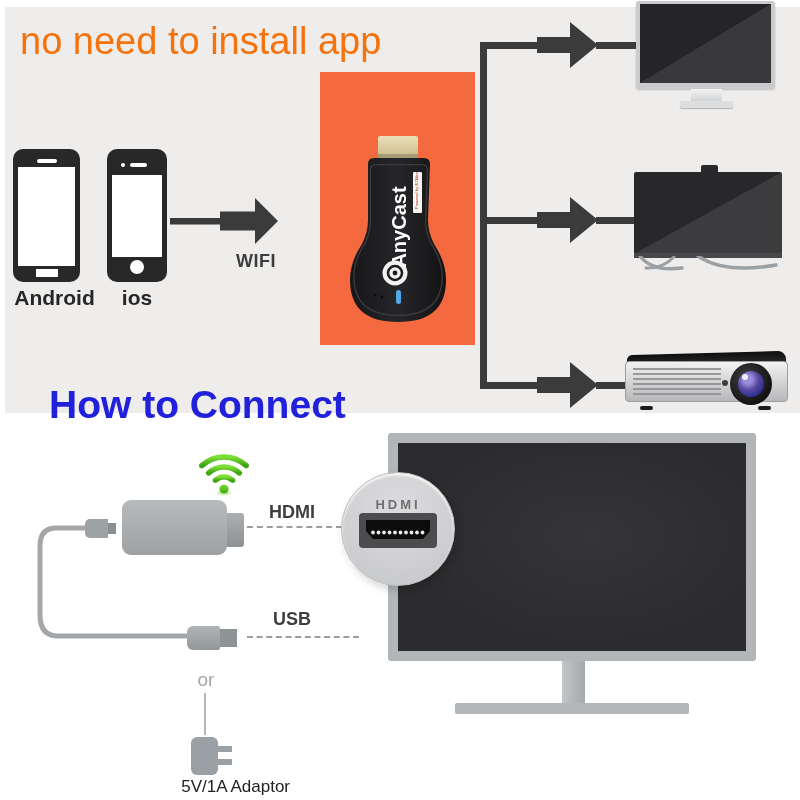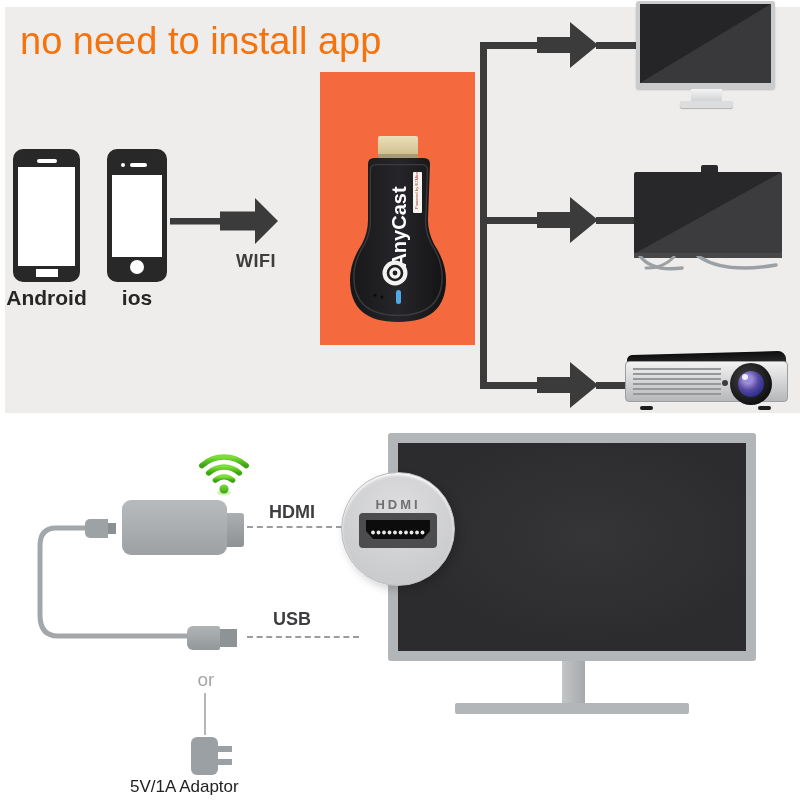--- a/index.html
+++ b/index.html
@@ -19,21 +19,21 @@
   .phone-slot-a{left:50%;top:5px;width:20px;height:4px;margin-left:-10px;background:#fff;border-radius:2px;}
   .phone-cap-bot-a{left:0;bottom:0;width:100%;height:11px;background:#282828;border-radius:0 0 3px 3px;}
   .phone-notch-a{left:50%;bottom:0;width:22px;height:8px;margin-left:-11px;background:#fff;}
   .phone-ios{left:107px;top:149px;width:60px;height:133px;}
   .phone-cap-top-i{left:0;top:0;width:100%;height:21px;background:#282828;border-radius:3px 3px 0 0;}
   .phone-cam-i{left:9px;top:9px;width:4px;height:4px;border-radius:50%;background:#fff;}
   .phone-slot-i{left:18px;top:9px;width:17px;height:4px;background:#fff;border-radius:2px;}
   .phone-cap-bot-i{left:0;bottom:0;width:100%;height:20px;background:#282828;border-radius:0 0 3px 3px;}
   .phone-home-i{left:50%;bottom:3px;width:14px;height:14px;margin-left:-7px;border-radius:50%;background:#fff;}
   .os-label{font-size:21px;font-weight:bold;color:#262626;text-align:center;}
-  .label-android{left:5px;top:286px;width:83px;}
+  .label-android{left:5px;top:286px;width:83px;padding-left:8px;}
   .label-ios{left:107px;top:286px;width:60px;text-align:center;}
   .wifi-word{left:236px;top:251px;width:60px;text-align:left;font-size:18px;font-weight:bold;color:#3d3d3d;letter-spacing:.5px;}
   
   .orange-box{left:320px;top:72px;width:155px;height:273px;background:#f46a3e;}
   .dongle-svg{left:320px;top:72px;width:155px;height:273px;}
   
   .overlay-svg{left:0;top:0;width:800px;height:800px;pointer-events:none;}
   
   .monitor-frame{left:636px;top:1px;width:139px;height:88px;background:#c9cbcd;border-radius:3px;box-shadow:0 1px 2px rgba(0,0,0,.2);}
   .monitor-screen{left:640px;top:4px;width:131px;height:79px;background:linear-gradient(to bottom right,#252527 49.8%,#39393c 50.2%);}
@@ -83,21 +83,21 @@
   .port-svg{left:17px;top:40px;width:78px;height:35px;}
   
   .usb2-a{left:187px;top:626px;width:33px;height:24px;background:linear-gradient(#b0b4b7,#92979a);border-radius:6px 2px 2px 6px;}
   .usb2-b{left:220px;top:629px;width:17px;height:18px;background:#8e9396;}
   .or-label{left:191px;top:669px;width:30px;text-align:center;font-size:19px;color:#a6a6a8;}
   .or-line{left:204px;top:693px;width:2px;height:42px;background:#b6b6b8;}
   .adp-body{left:191px;top:737px;width:27px;height:38px;background:#9aa0a3;border-radius:6px;}
   .adp-prong{width:14px;height:6px;background:#9aa0a3;}
   .adp-p1{left:218px;top:746px;}
   .adp-p2{left:218px;top:759px;}
-  .adp-label{left:130px;top:777px;width:160px;text-align:left;font-size:17px;font-weight:500;color:#222;}
+  .adp-label{left:130px;top:777px;width:160px;text-align:right;font-size:17px;font-weight:500;color:#222;}
 </style>
 </head>
 <body>
 
 <div class="canvas">
 
   <div class="abs gray-band"></div>
 
   <div class="abs headline">no need to install app</div>
 
@@ -187,20 +187,21 @@
     <div class="abs proj-body"></div>
   </div>
   <div class="abs proj-grille"></div>
   <div class="abs proj-irdot"></div>
   <div class="abs proj-lens-outer"></div>
   <div class="abs proj-lens-inner"></div>
   <div class="abs proj-lens-glint"></div>
   <div class="abs proj-foot proj-foot1"></div>
   <div class="abs proj-foot proj-foot2"></div>
 
+  <div class="abs connect-title">How to Connect</div>
 
   <div class="abs tv2-frame"></div>
   <div class="abs tv2-screen"></div>
   <div class="abs tv2-neck"></div>
   <div class="abs tv2-base"></div>
 
   <svg class="abs overlay-svg" viewBox="0 0 800 800">
     <path d="M86,528 H56 Q40,528 40,546 V615 Q40,636 58,636 H187" fill="none" stroke="#a3a7aa" stroke-width="5" stroke-linecap="round"></path>
   </svg>
 

